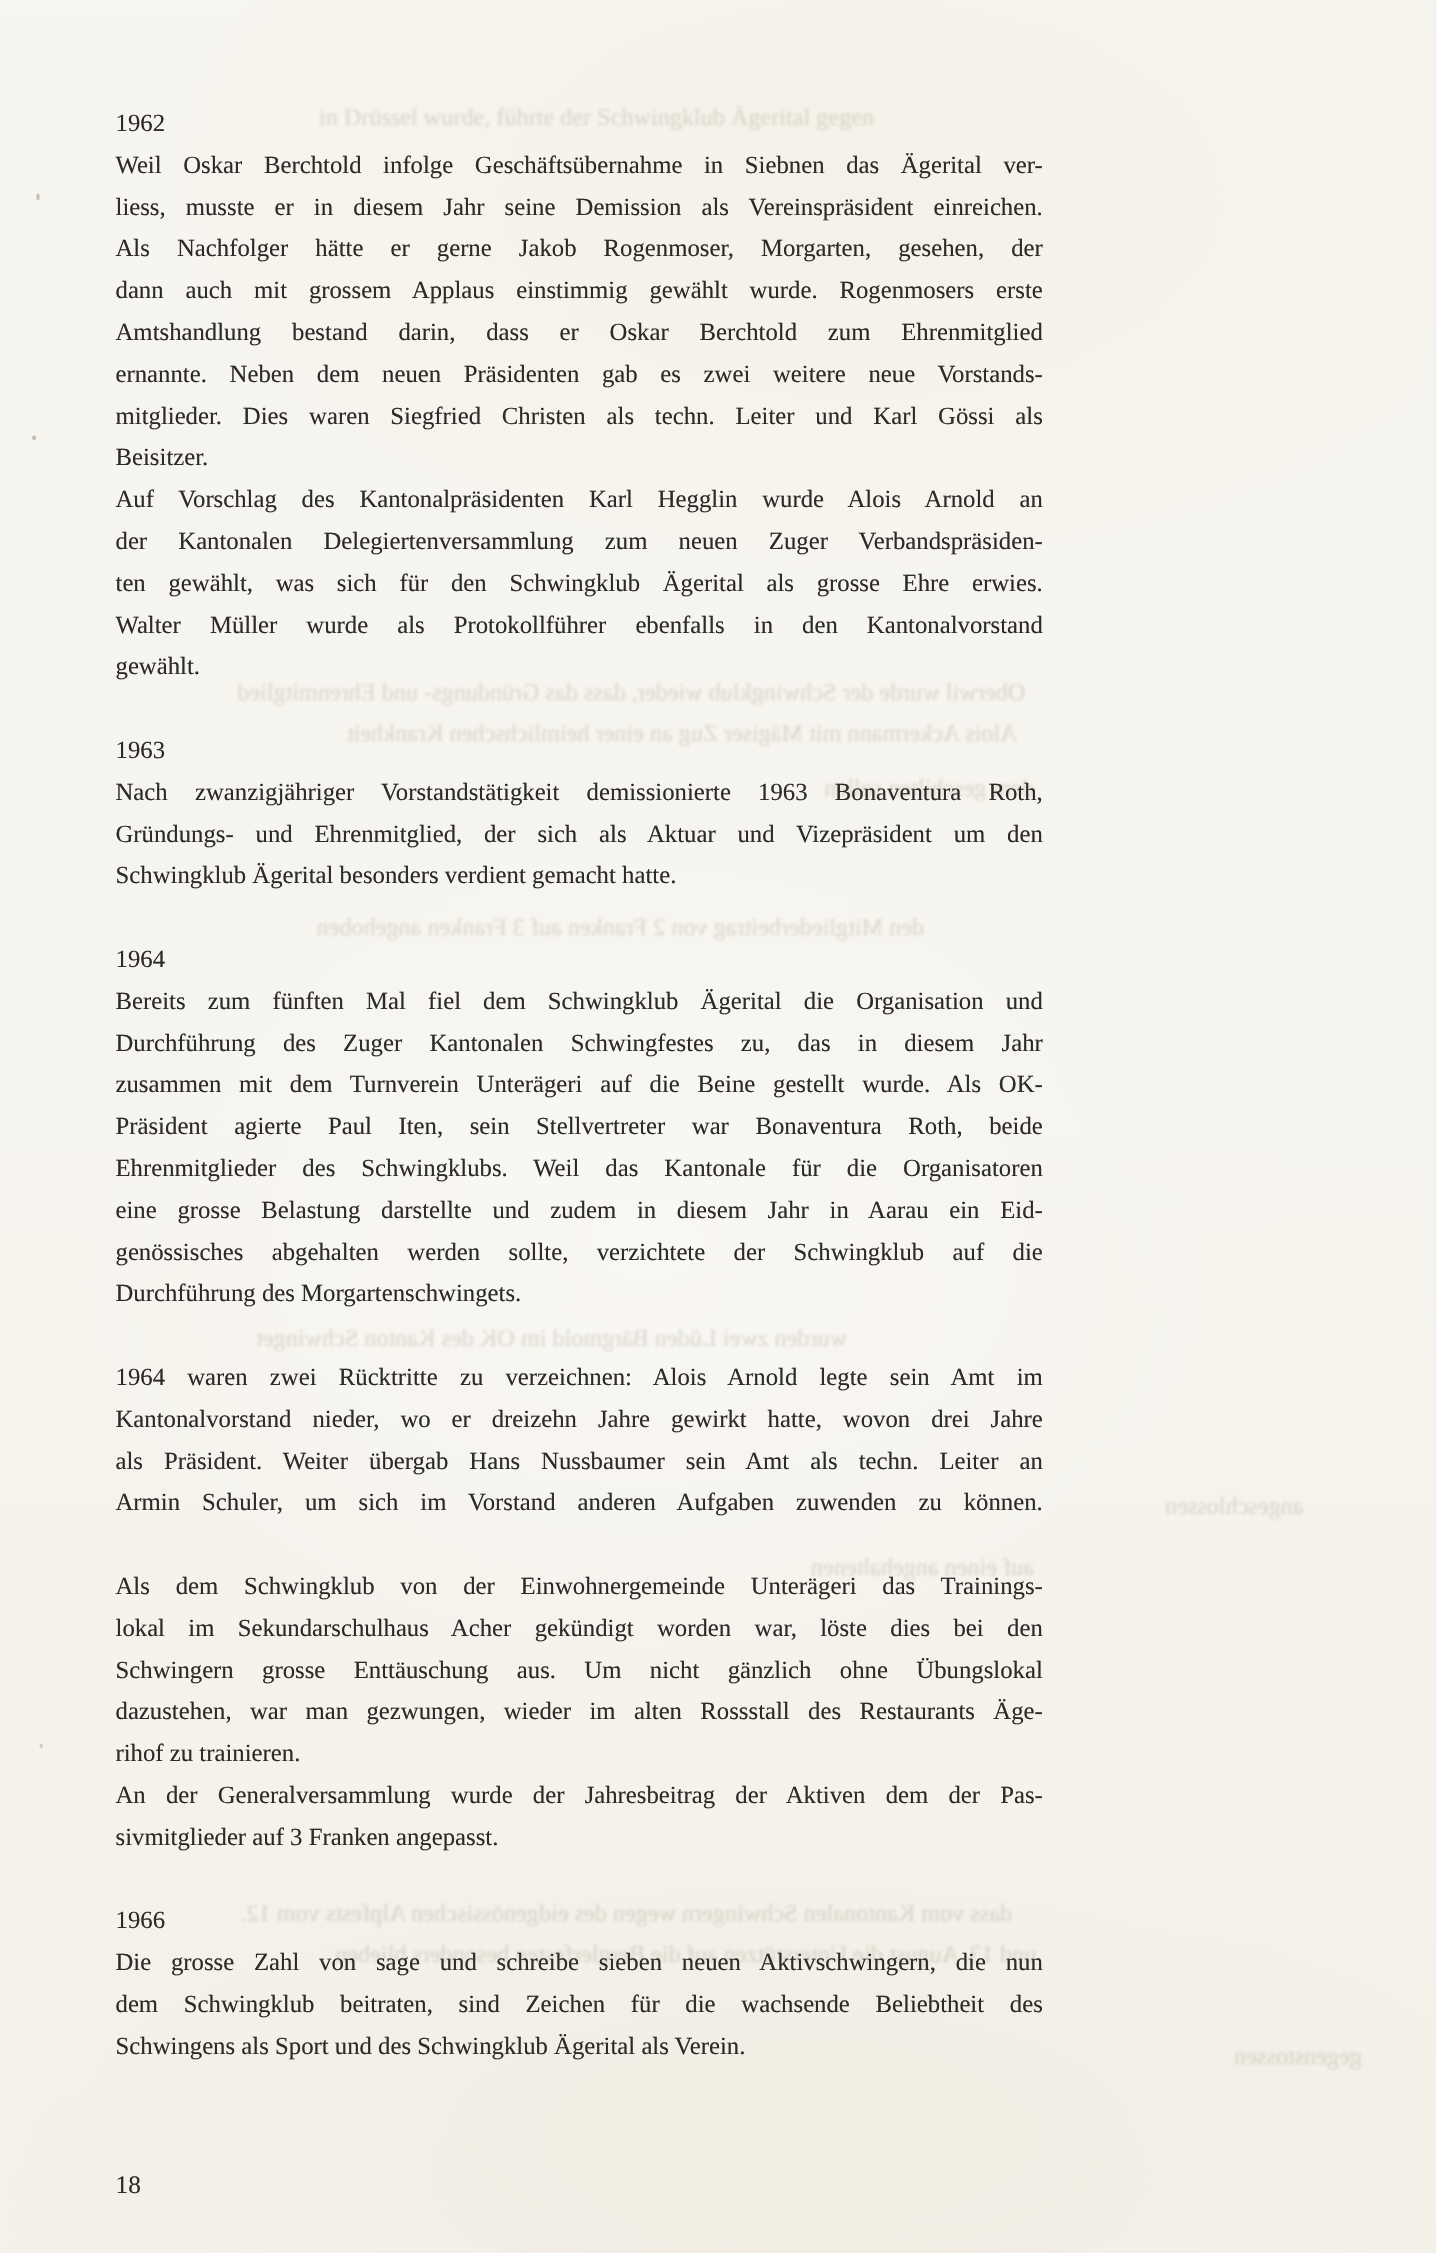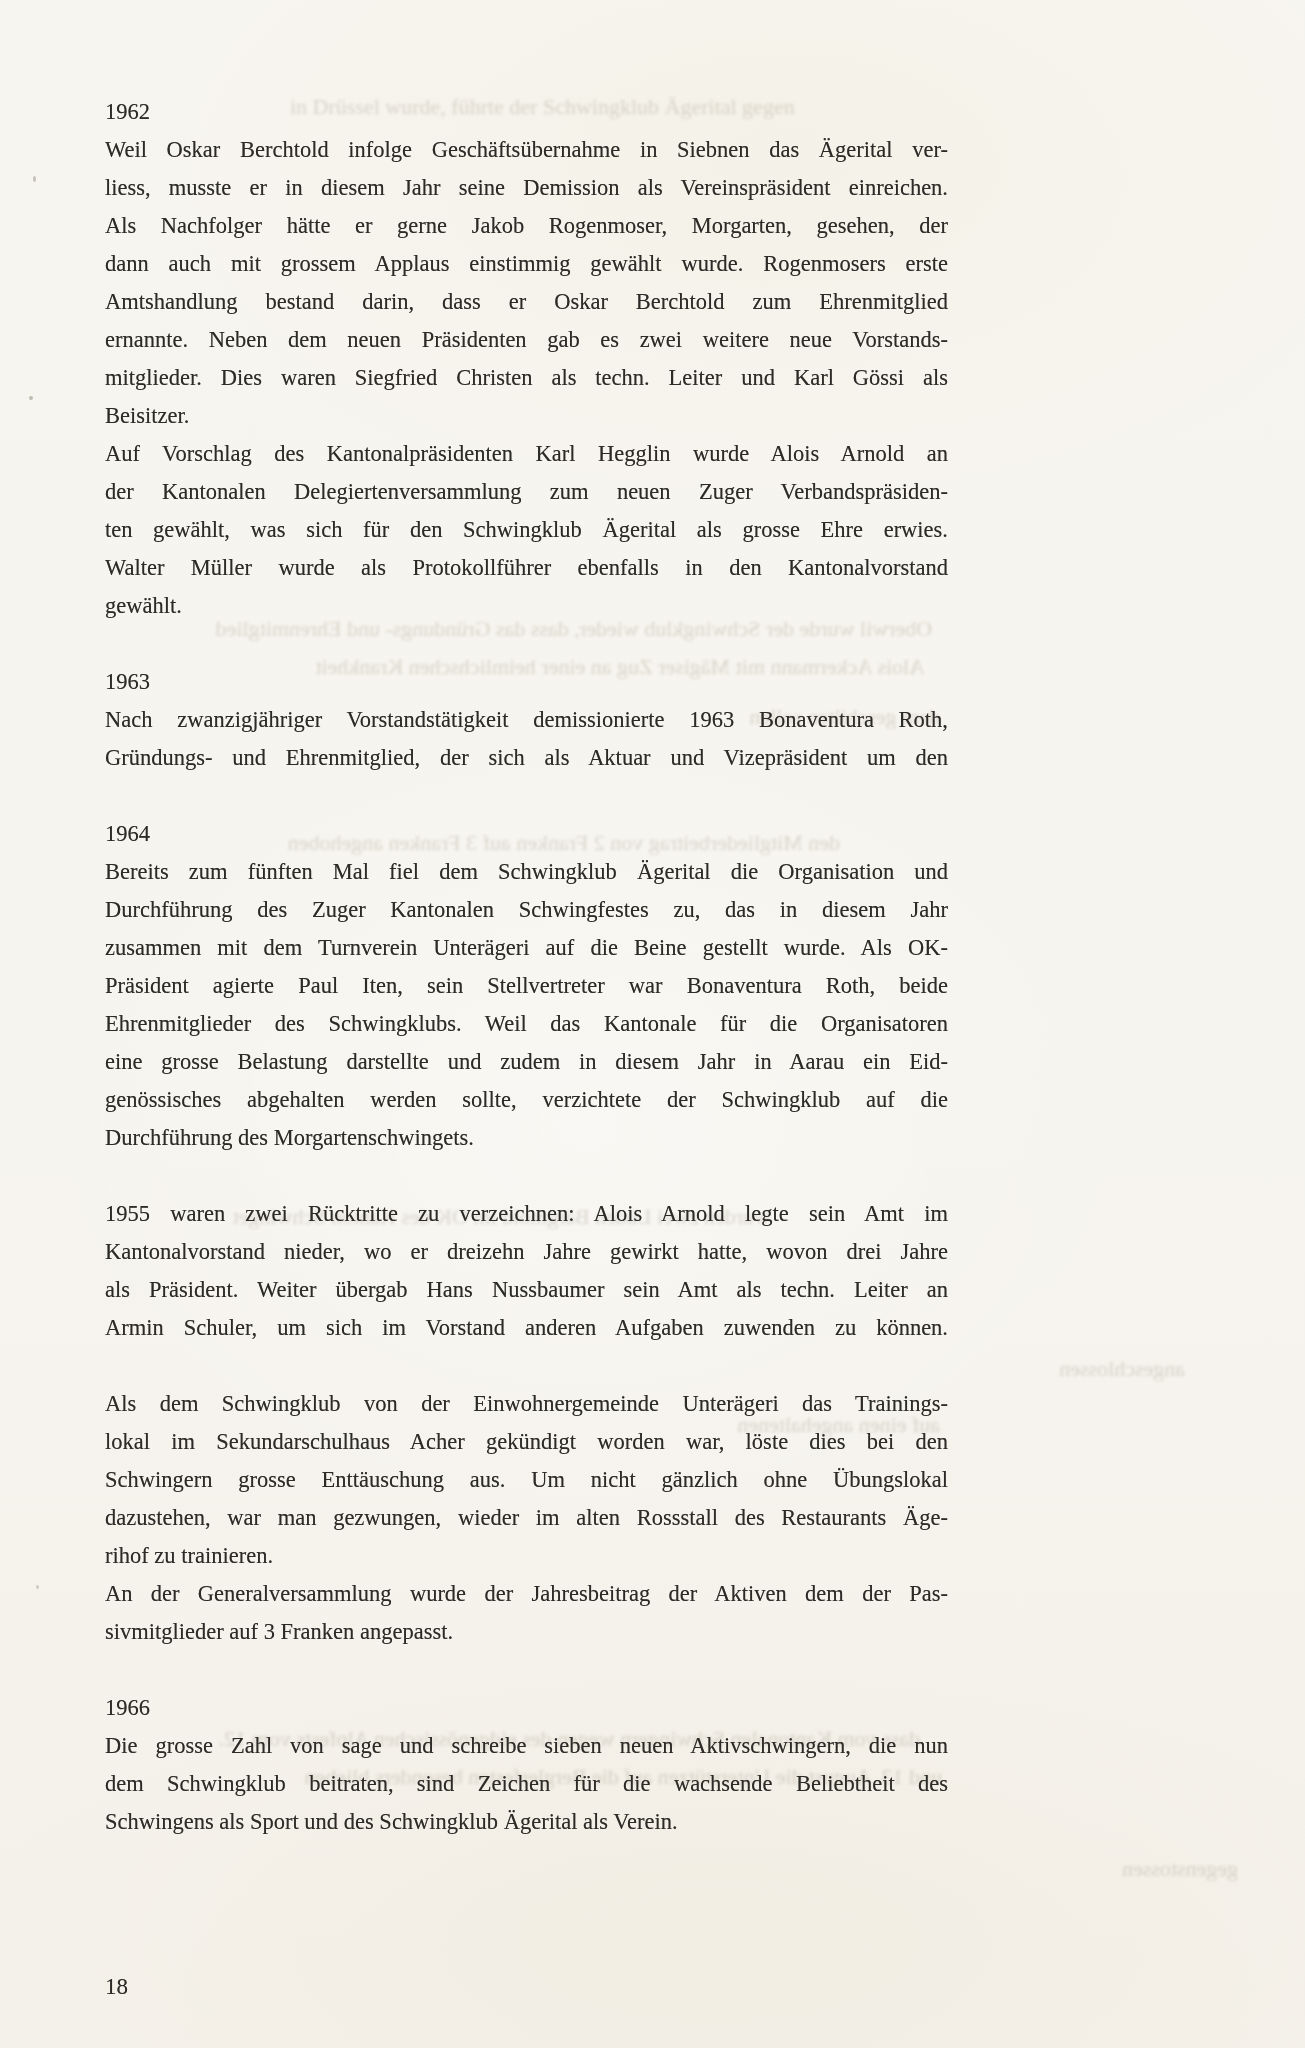--- a/index.html
+++ b/index.html
@@ -113,34 +113,35 @@
         <div class="line">Auf Vorschlag des Kantonalpräsidenten Karl Hegglin wurde Alois Arnold an</div>
         <div class="line">der Kantonalen Delegiertenversammlung zum neuen Zuger Verbandspräsiden-</div>
         <div class="line">ten gewählt, was sich für den Schwingklub Ägerital als grosse Ehre erwies.</div>
         <div class="line">Walter Müller wurde als Protokollführer ebenfalls in den Kantonalvorstand</div>
         <div class="line no-j">gewählt.</div>
       </section>
       <section class="section">
         <div class="line heading">1963</div>
         <div class="line">Nach zwanzigjähriger Vorstandstätigkeit demissionierte 1963 Bonaventura Roth,</div>
         <div class="line">Gründungs- und Ehrenmitglied, der sich als Aktuar und Vizepräsident um den</div>
+        <div class="line no-j">Schwingklub Ägerital besonders verdient gemacht hatte.</div>
       </section>
       <section class="section">
         <div class="line heading">1964</div>
         <div class="line">Bereits zum fünften Mal fiel dem Schwingklub Ägerital die Organisation und</div>
         <div class="line">Durchführung des Zuger Kantonalen Schwingfestes zu, das in diesem Jahr</div>
         <div class="line">zusammen mit dem Turnverein Unterägeri auf die Beine gestellt wurde. Als OK-</div>
         <div class="line">Präsident agierte Paul Iten, sein Stellvertreter war Bonaventura Roth, beide</div>
         <div class="line">Ehrenmitglieder des Schwingklubs. Weil das Kantonale für die Organisatoren</div>
         <div class="line">eine grosse Belastung darstellte und zudem in diesem Jahr in Aarau ein Eid-</div>
         <div class="line">genössisches abgehalten werden sollte, verzichtete der Schwingklub auf die</div>
         <div class="line no-j">Durchführung des Morgartenschwingets.</div>
       </section>
       <section class="section">
-        <div class="line">1955 waren zwei Rücktritte zu verzeichnen: Alois Arnold legte sein Amt im</div>
+        <div class="line">1964 waren zwei Rücktritte zu verzeichnen: Alois Arnold legte sein Amt im</div>
         <div class="line">Kantonalvorstand nieder, wo er dreizehn Jahre gewirkt hatte, wovon drei Jahre</div>
         <div class="line">als Präsident. Weiter übergab Hans Nussbaumer sein Amt als techn. Leiter an</div>
         <div class="line">Armin Schuler, um sich im Vorstand anderen Aufgaben zuwenden zu können.</div>
       </section>
       <section class="section">
         <div class="line">Als dem Schwingklub von der Einwohnergemeinde Unterägeri das Trainings-</div>
         <div class="line">lokal im Sekundarschulhaus Acher gekündigt worden war, löste dies bei den</div>
         <div class="line">Schwingern grosse Enttäuschung aus. Um nicht gänzlich ohne Übungslokal</div>
         <div class="line">dazustehen, war man gezwungen, wieder im alten Rossstall des Restaurants Äge-</div>
         <div class="line no-j">rihof zu trainieren.</div>

